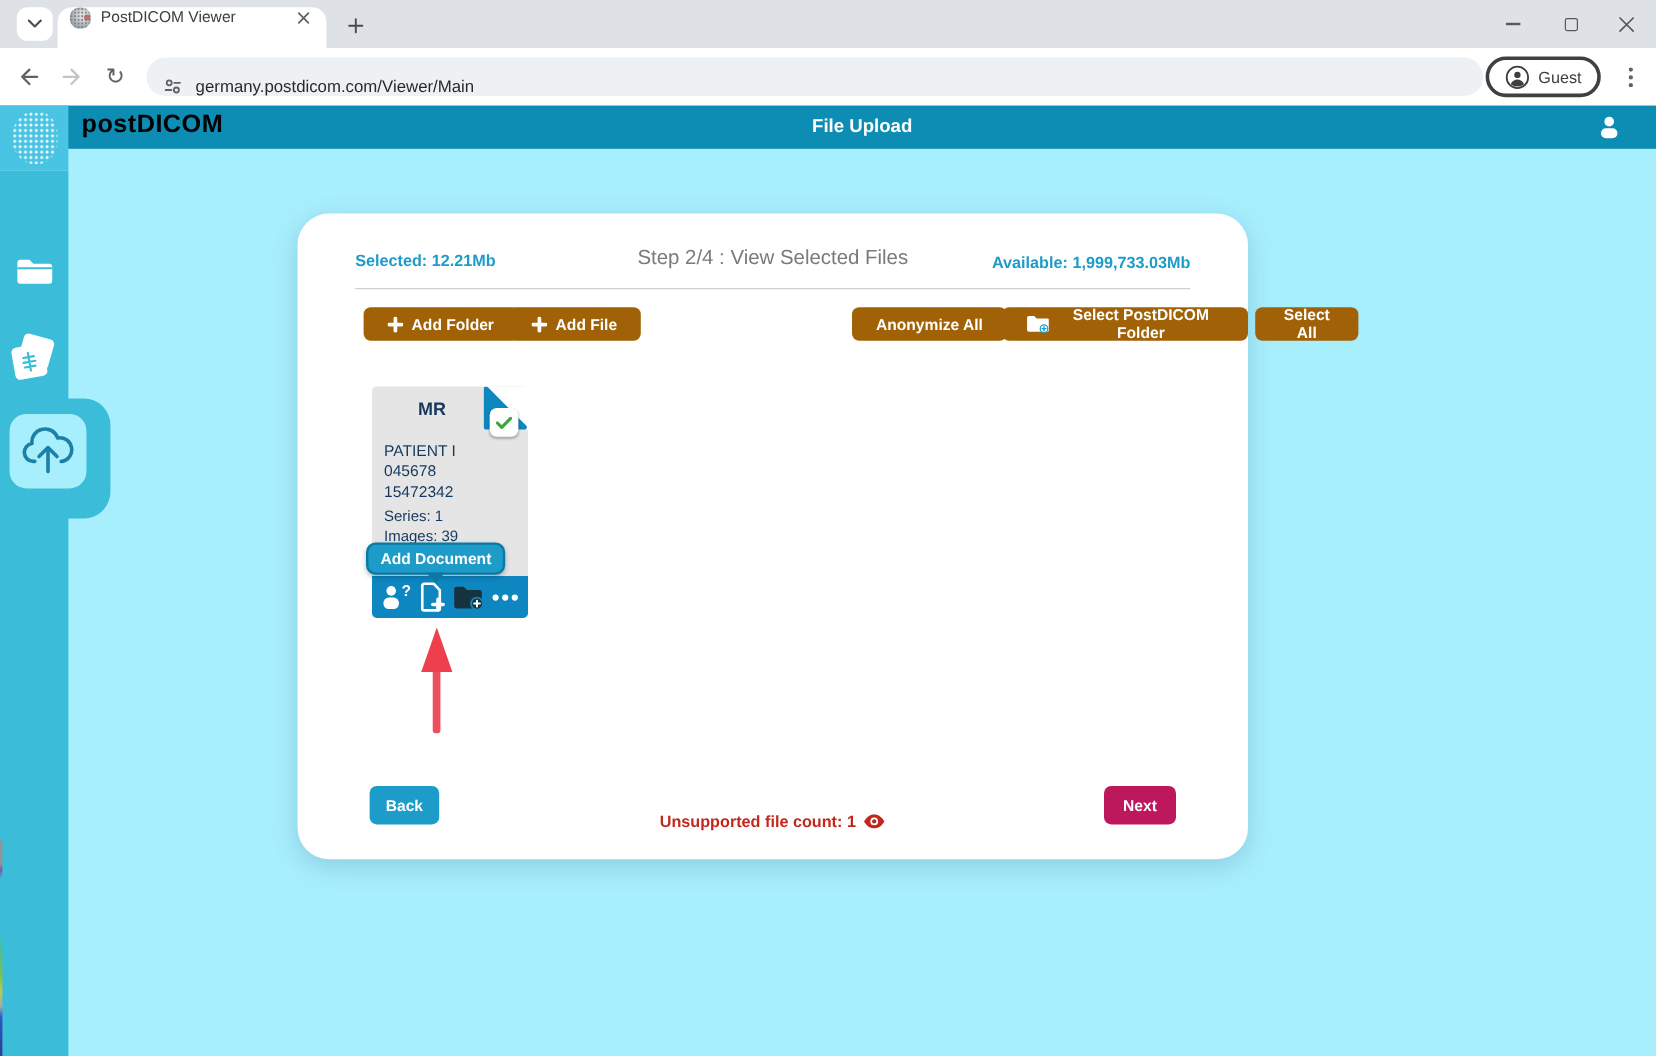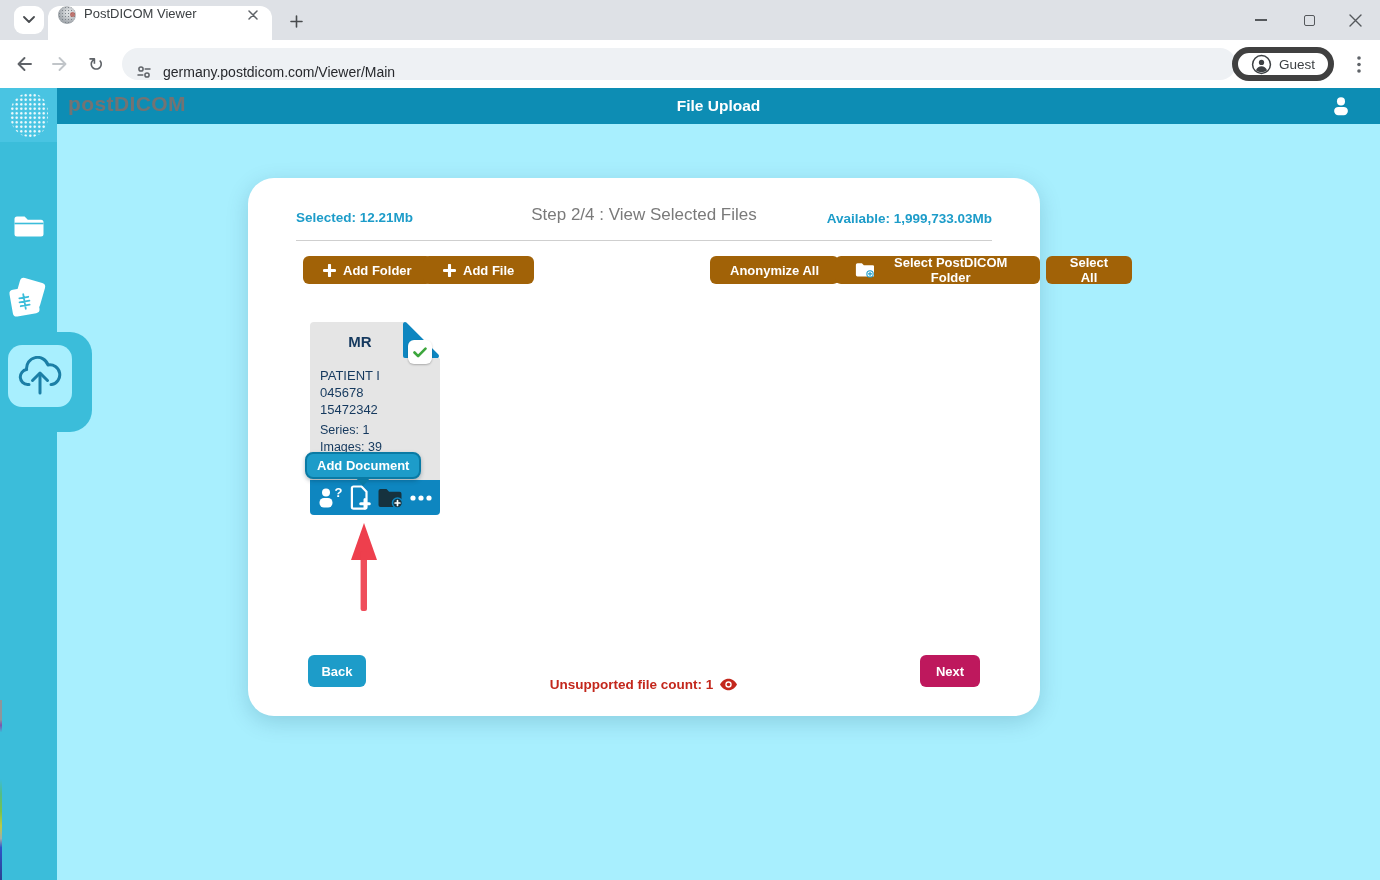--- a/index.html
+++ b/index.html
@@ -22,32 +22,32 @@
   .win-min { right:104px; } .win-max { right:56px; } .win-x { right:10px; }
   .min-glyph { width:12px; height:2px; background:#55585c; }
   .max-glyph { width:11px; height:11px; border:1.6px solid #55585c; border-radius:2px; }
 
   .toolbar { position:absolute; top:40px; left:0; right:0; height:48px; background:#fff; }
   .nav-btn { position:absolute; top:7px; width:34px; height:34px; border-radius:50%; display:flex; align-items:center; justify-content:center; cursor:pointer; }
   .nav-back { left:7px; } .nav-fwd { left:43px; } .nav-reload { left:79px; }
   .reload-glyph { font-size:19px; color:#5f6368; line-height:1; }
   .omnibox { position:absolute; left:122px; right:144px; top:8px; height:32px; background:#eef1f4; border-radius:16px; display:flex; align-items:flex-end; padding-left:14px; cursor:text; }
   .url-text { font-size:14px; color:#27292d; margin-left:11px; }
-  .guest-btn { position:absolute; right:46px; top:7px; height:34px; border:6px solid #404040; border-radius:17px; background:#fff; display:flex; align-items:center; gap:7px; padding:0 13px; cursor:pointer; }
+  .guest-btn { position:absolute; right:46px; top:7px; height:34px; border:3px solid #404040; border-radius:17px; background:#fff; display:flex; align-items:center; gap:7px; padding:0 13px; cursor:pointer; }
   .guest-label { font-size:13.5px; color:#3c4043; }
   .kebab-btn { position:absolute; right:8px; top:11px; width:26px; height:26px; display:flex; align-items:center; justify-content:center; cursor:pointer; }
 
   
   .app { position:absolute; top:88px; left:0; right:0; bottom:0; background:#a8effe; }
   .app-header { position:absolute; top:0; left:0; right:0; height:36px; background:#0d8db4; z-index:2; }
   .logo-sq { position:absolute; top:0; left:0; width:57px; height:54px; background:#49c4e2; z-index:3; display:flex; align-items:center; justify-content:center; }
   .brain { width:38px; height:44px; border-radius:52% 46% 48% 54%;
     background-image: radial-gradient(#ffffff 1px, rgba(255,255,255,0) 1.4px);
     background-size: 4.5px 4.5px; opacity:.95; }
-  .brand { position:absolute; left:68px; top:4px; color:#737373; font-size:21px; font-weight:bold; letter-spacing:.4px; z-index:4; }
+  .brand { position:absolute; left:68px; top:4px; color:#000000; font-size:21px; font-weight:bold; letter-spacing:.4px; z-index:4; }
   .app-title { position:absolute; left:57px; right:0; top:9px; text-align:center; color:#fff; font-size:15.5px; font-weight:bold; z-index:4; }
   .header-user { position:absolute; right:28px; top:6px; z-index:4; cursor:pointer; }
 
   .sidebar { position:absolute; top:54px; left:0; bottom:0; width:57px; background:#3bbdda; z-index:2; }
   .side-bump { position:absolute; left:0; top:244px; width:92px; height:100px; background:#3bbdda; border-radius:0 22px 22px 0; z-index:2; }
   .side-ico { position:absolute; left:0; width:57px; display:flex; justify-content:center; z-index:3; cursor:pointer; }
   .side-folder { top:125px; } .side-xray { top:190px; }
   .side-active-tab { position:absolute; left:8px; top:257px; width:64px; height:62px; background:#a8effe; border-radius:14px; z-index:3; display:flex; align-items:center; justify-content:center; cursor:pointer; }
   .xray-wrap { position:relative; width:40px; height:42px; }
   .xray-back { position:absolute; left:8px; top:2px; width:26px; height:26px; background:#fff; border-radius:4px; transform:rotate(16deg); }

